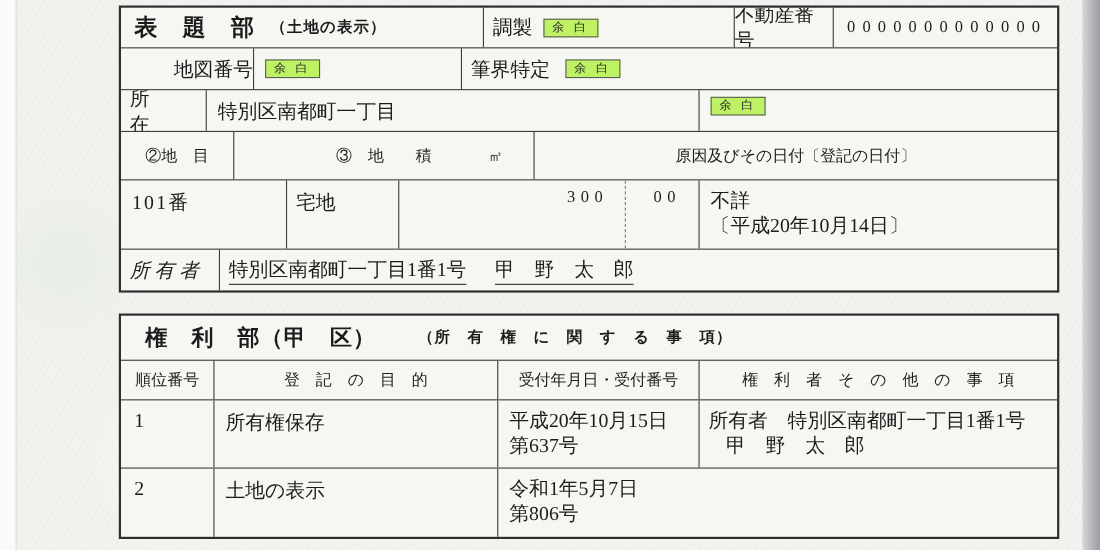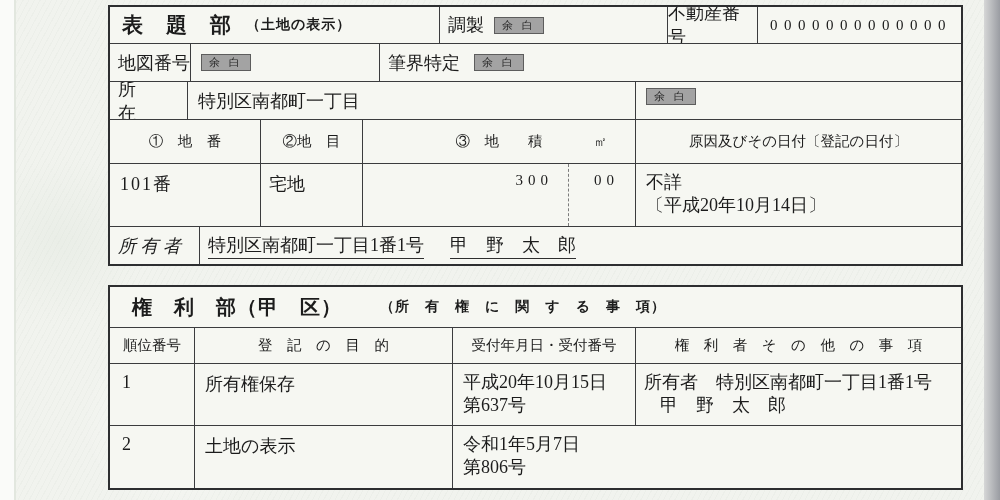--- a/index.html
+++ b/index.html
@@ -30,21 +30,21 @@
   .top{align-items:flex-start;}
   .center{justify-content:center;}
   .grow{flex:1;}
 
   .fs14{font-size:18px;}
   .hdr{font-size:14.5px;}
   .lines{line-height:23px;padding-top:7px;}
   .indent{padding-left:16px;}
 
   .blank-box{
-    display:inline-block;border:1px solid #5d5d5d;background:#a3a3a3;
+    display:inline-block;border:1px solid #5d5d5d;background:#bef264;
     font-size:11px;line-height:15px;padding:0 7px;letter-spacing:3px;color:#2a2a2a;
     font-family:"Liberation Serif","DejaVu Serif",serif;
   }
 
   .big-title{font-size:21px;font-weight:bold;letter-spacing:1px;}
   .sub-title{font-size:14px;font-weight:bold;margin-left:14px;letter-spacing:1px;}
 
   .zeros{font-size:15px;letter-spacing:6.5px;padding-left:12px;white-space:nowrap;}
 
   .chiseki{position:relative;}
@@ -83,21 +83,21 @@
     </div>
     <div class="cell center" style="width:90px;">
       <span class="fs14">不動産番号</span>
     </div>
     <div class="cell grow">
       <span class="zeros">0000000000000</span>
     </div>
   </div>
 
   <div class="row" style="height:38px;">
-    <div class="cell pl8" style="width:80px;">
+    <div class="cell pl8" style="width:80px;margin-left:40px;">
       <span class="fs14">地図番号</span>
     </div>
     <div class="cell pl10" style="width:189px;">
       <span class="blank-box">余 白</span>
     </div>
     <div class="cell pl8" style="width:85px;">
       <span class="fs14">筆界特定</span>
     </div>
     <div class="cell grow pl10" style="border-left:none;">
       <span class="blank-box">余 白</span>
@@ -110,23 +110,20 @@
     </div>
     <div class="cell pl10" style="width:448px;">
       <span class="fs14">特別区南都町一丁目</span>
     </div>
     <div class="cell grow top pl10 pt6">
       <span class="blank-box">余 白</span>
     </div>
   </div>
 
   <div class="row" style="height:44px;">
-    <div class="cell center hdr" style="width:150px;">
-      <span>①　地　番</span>
-    </div>
     <div class="cell center hdr" style="width:102px;">
       <span>②地　目</span>
     </div>
     <div class="cell center hdr rel" style="width:273px;">
       <span>③　地　　積</span>
       <span class="unit">㎡</span>
     </div>
     <div class="cell center grow hdr">
       <span>原因及びその日付〔登記の日付〕</span>
     </div>

